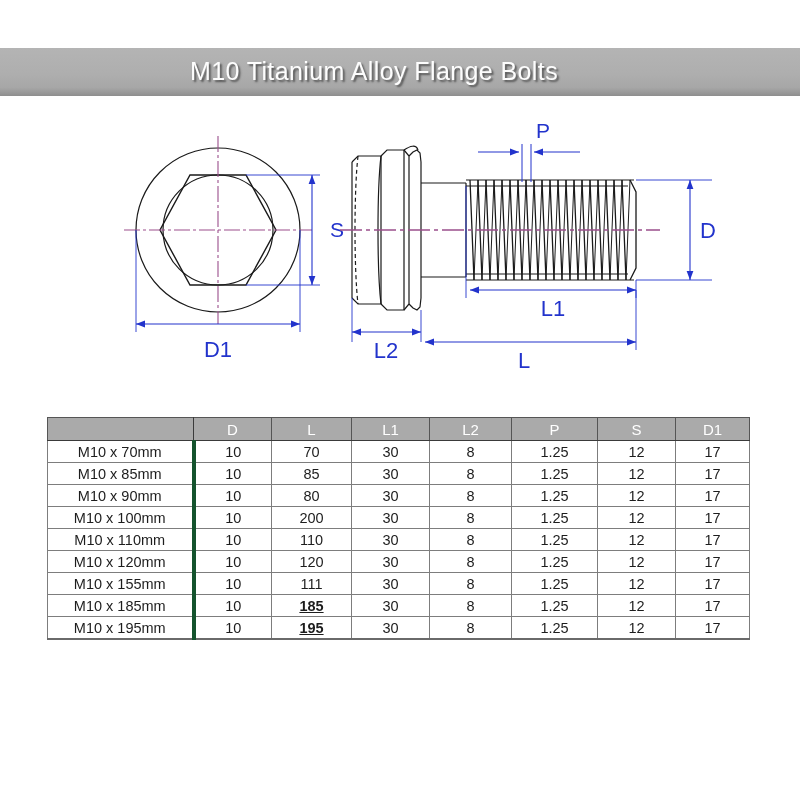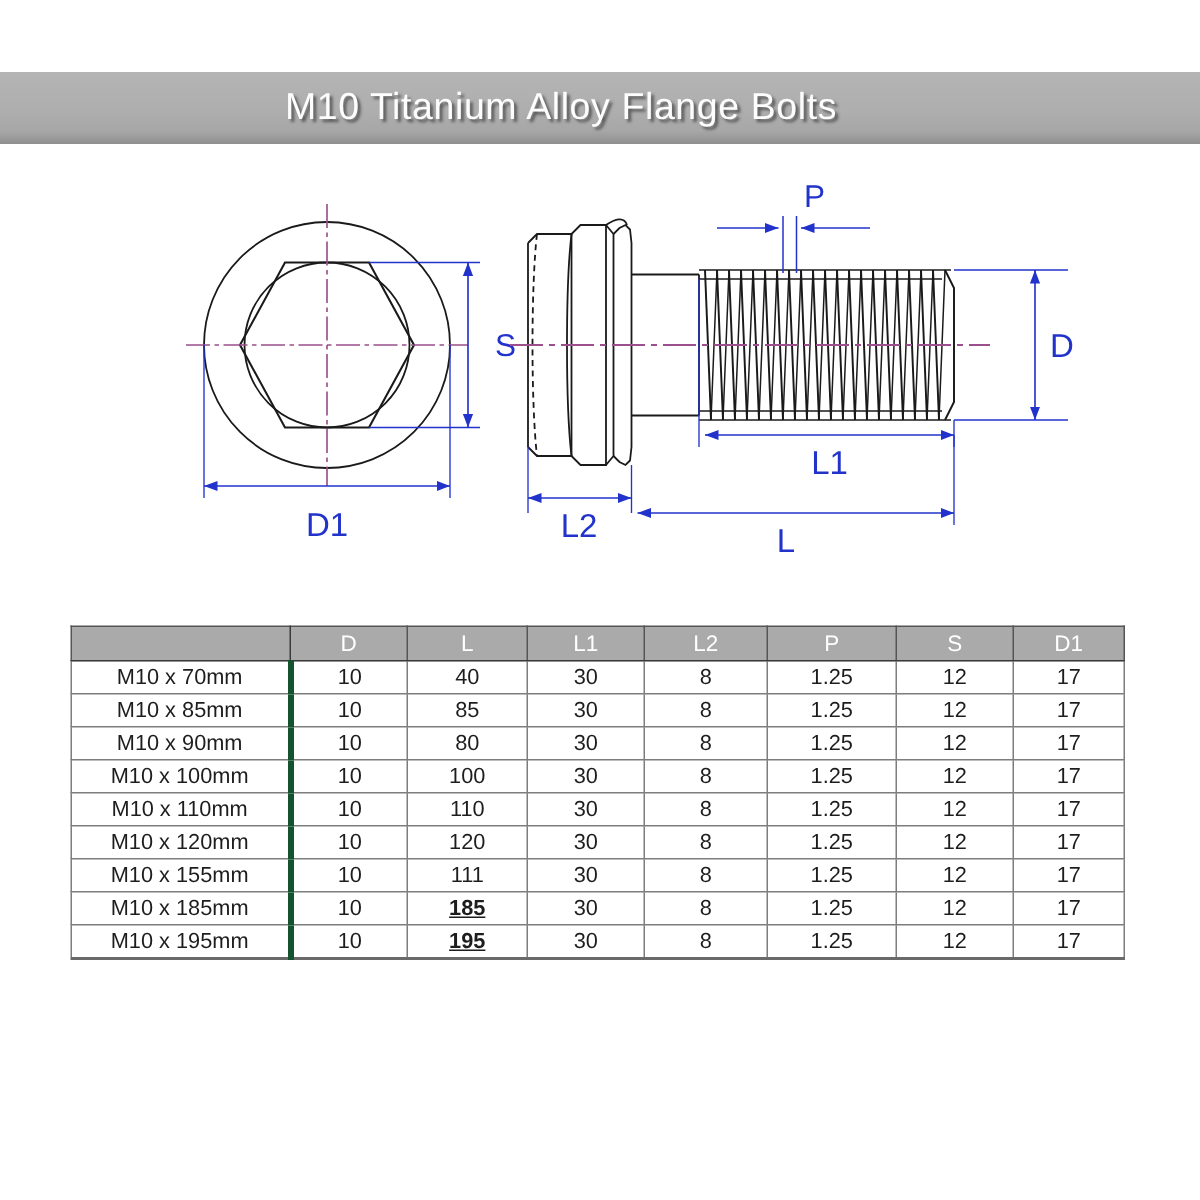--- a/index.html
+++ b/index.html
@@ -266,21 +266,21 @@
         <th>L2</th>
         <th>P</th>
         <th>S</th>
         <th>D1</th>
       </tr>
     </thead>
     <tbody id="spec-table-body">
         <tr>
           <td class="name-cell">M10 x 70mm</td>
           <td>10</td>
-          <td class="l-cell">40</td>
+          <td class="l-cell">70</td>
           <td>30</td>
           <td>8</td>
           <td>1.25</td>
           <td>12</td>
           <td>17</td>
         </tr>
         <tr>
           <td class="name-cell">M10 x 85mm</td>
           <td>10</td>
           <td class="l-cell">85</td>
@@ -296,21 +296,21 @@
           <td class="l-cell">80</td>
           <td>30</td>
           <td>8</td>
           <td>1.25</td>
           <td>12</td>
           <td>17</td>
         </tr>
         <tr>
           <td class="name-cell">M10 x 100mm</td>
           <td>10</td>
-          <td class="l-cell">100</td>
+          <td class="l-cell">200</td>
           <td>30</td>
           <td>8</td>
           <td>1.25</td>
           <td>12</td>
           <td>17</td>
         </tr>
         <tr>
           <td class="name-cell">M10 x 110mm</td>
           <td>10</td>
           <td class="l-cell">110</td>

